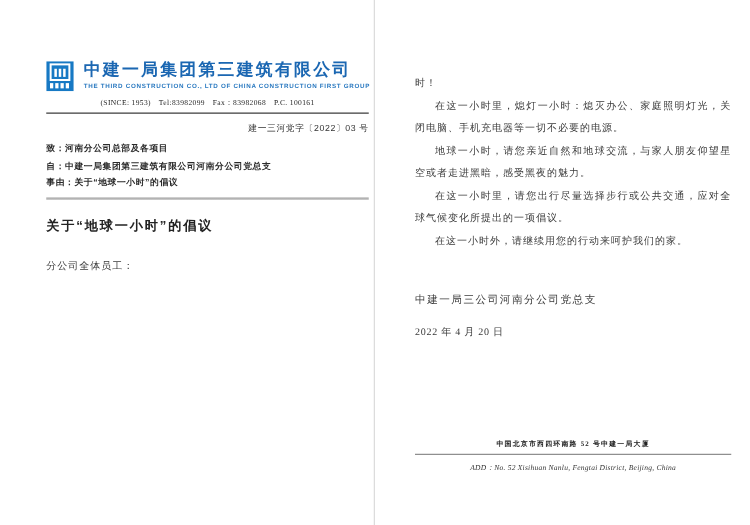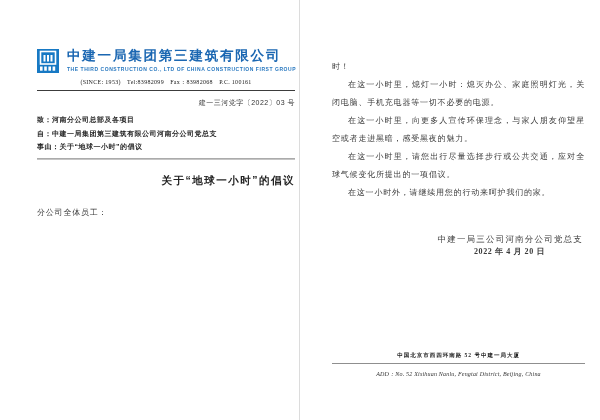--- a/index.html
+++ b/index.html
@@ -41,32 +41,32 @@
   .meta-line {
     font-family:"Liberation Sans","DejaVu Sans",sans-serif;
     font-size:7px; font-weight:bold; color:#2a2a2a;
     line-height:13.5px; letter-spacing:0.5px; white-space:nowrap;
   }
   .hdr-rule { height:2px; background:linear-gradient(#9e9e9e,#d2d2d2); border:none; margin:4px 0 0; }
 
   
   .doc-title {
     font-family:"Liberation Sans","DejaVu Sans",sans-serif;
-    font-size:10.5px; font-weight:bold; color:#222; text-align:right;
+    font-size:10.5px; font-weight:bold; color:#222; text-align:left;
     letter-spacing:1.5px; margin:14px 0 16px;
   }
   .body-text p { margin:0; font-size:8px; line-height:18px; letter-spacing:0.8px;
     text-align:justify; color:#3b3b3b; }
   .body-text p.indent { text-indent:2em; }
   .salutation { margin-bottom:0 !important; }
 
   
-  .signature { margin-top:32px; text-align:right; }
+  .signature { margin-top:32px; }
   .sig-name { font-size:8.5px; letter-spacing:1.2px; color:#3b3b3b; padding-right:2px; }
-  .sig-date { font-size:8px; letter-spacing:0.6px; color:#3b3b3b; margin-top:0; padding-right:40px;font-weight:bold; }
+  .sig-date { font-size:8px; letter-spacing:0.6px; color:#3b3b3b; margin-top:14px; padding-right:40px; }
 
   
   .p2-footer { position:absolute; top:334px; left:32px; right:15px; text-align:center; }
   .footer-cn { font-size:5.5px; font-weight:bold; color:#222; letter-spacing:1px; }
   .footer-rule { height:1px; background:#8f8f8f; border:none; margin:4px 0 6px; }
   .footer-en { font-size:6px; font-style:italic; color:#333; letter-spacing:0.2px; }
 </style>
 </head>
 <body>
 
@@ -109,21 +109,21 @@
       <p class="salutation">分公司全体员工：</p>
     </div>
   </div>
 
   <div class="divider"></div>
 
   <div class="page page2">
     <div class="body-text">
       <p>时！</p>
       <p class="indent">在这一小时里，熄灯一小时：熄灭办公、家庭照明灯光，关闭电脑、手机充电器等一切不必要的电源。</p>
-      <p class="indent">在这一小时里，向更多人宣传环保理念，与家人朋友仰望星空或者走进黑暗，感受黑夜的魅力。</p>
+      <p class="indent">地球一小时，请您亲近自然和地球交流，与家人朋友仰望星空或者走进黑暗，感受黑夜的魅力。</p>
       <p class="indent">在这一小时里，请您出行尽量选择步行或公共交通，应对全球气候变化所提出的一项倡议。</p>
       <p class="indent">在这一小时外，请继续用您的行动来呵护我们的家。</p>
     </div>
 
     <div class="signature">
       <div class="sig-name">中建一局三公司河南分公司党总支</div>
       <div class="sig-date">2022 年 4 月 20 日</div>
     </div>
 
     <div class="p2-footer">

